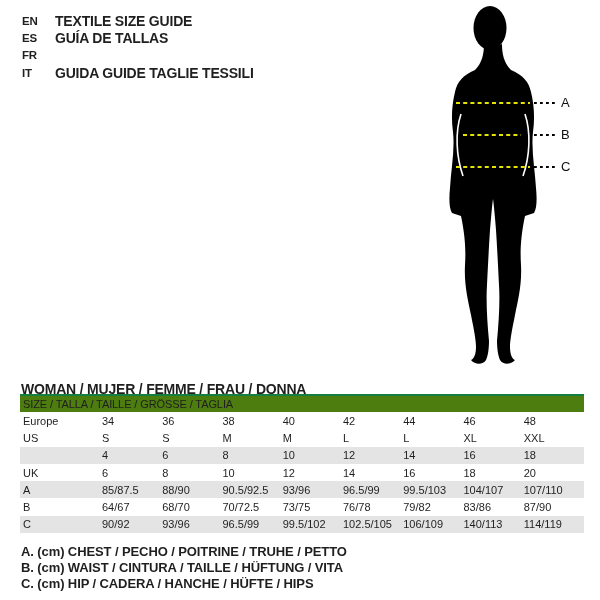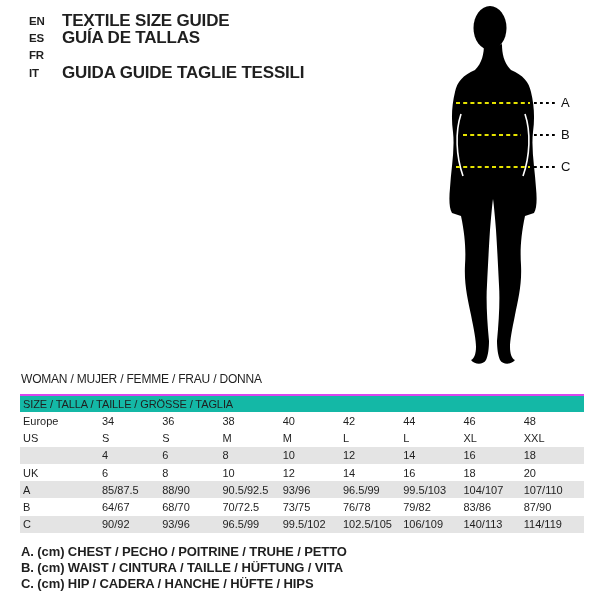--- a/index.html
+++ b/index.html
@@ -2,39 +2,39 @@
 <html><head>
 <meta charset="utf-8">
 <style>
   html,body { margin:0; padding:0; background:#fff; }
   .canvas {
     position:relative; width:600px; height:600px; background:#ffffff;
     font-family:"Liberation Sans","DejaVu Sans",sans-serif; color:#1f1f1f; overflow:hidden;
   }
 
   
-  .lang-block { position:absolute; left:22px; top:12px;margin-left:7px; }
+  .lang-block { position:absolute; left:22px; top:12px; }
   .lang-row { display:flex; height:17.3px; align-items:center; }
   .lang-code { width:33px; font-weight:bold; font-size:11.5px; letter-spacing:-0.2px; }
-  .lang-title { font-weight:bold; font-size:17px; letter-spacing:-0.2px; white-space:nowrap; }
+  .lang-title { font-weight:bold; font-size:14px; letter-spacing:-0.2px; white-space:nowrap; }
 
   
   .figure-svg { position:absolute; left:415px; top:0; }
   .measure-label { position:absolute; font-size:13px; color:#111; }
   .label-a { left:561px; top:95px; }
   .label-b { left:561px; top:127px; }
   .label-c { left:561px; top:159px; }
 
   
-  .section-title { position:absolute; left:21px; top:372px; font-size:12px; font-weight:normal; letter-spacing:-0.2px; white-space:nowrap; }
+  .section-title { position:absolute; left:21px; top:381px; font-size:14px; font-weight:bold; letter-spacing:-0.2px; white-space:nowrap; }
 
   
   .size-table { position:absolute; left:20px; top:394px; width:564px; font-size:11px; }
   .t-header {
-    height:18px; background:#14b8a6; border-top:2px solid #d946ef;
+    height:18px; background:#4d7c0f; border-top:2px solid #15803d;
     display:flex; align-items:center; padding-left:3px; box-sizing:border-box;
     letter-spacing:-0.1px;
   }
   .t-row { display:grid; grid-template-columns:82px repeat(8,1fr); height:17.3px; align-items:center; }
   .t-row.shaded { background:#e4e4e4; }
   .t-label { padding-left:3px; }
   .t-cell { text-align:left; }
 
   
   .legend { position:absolute; left:21px; top:544px; }

